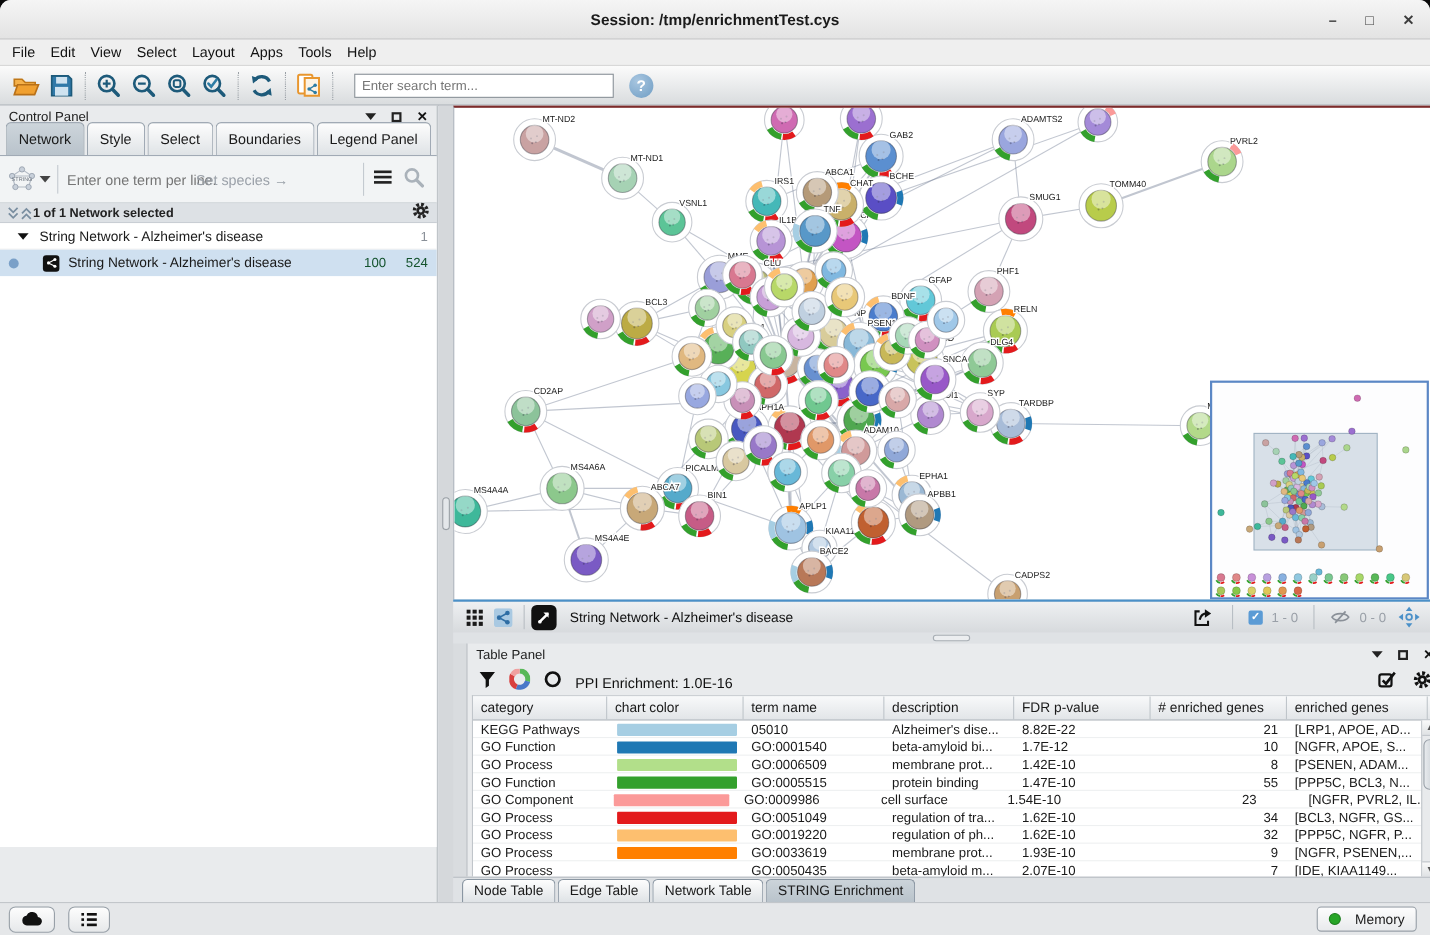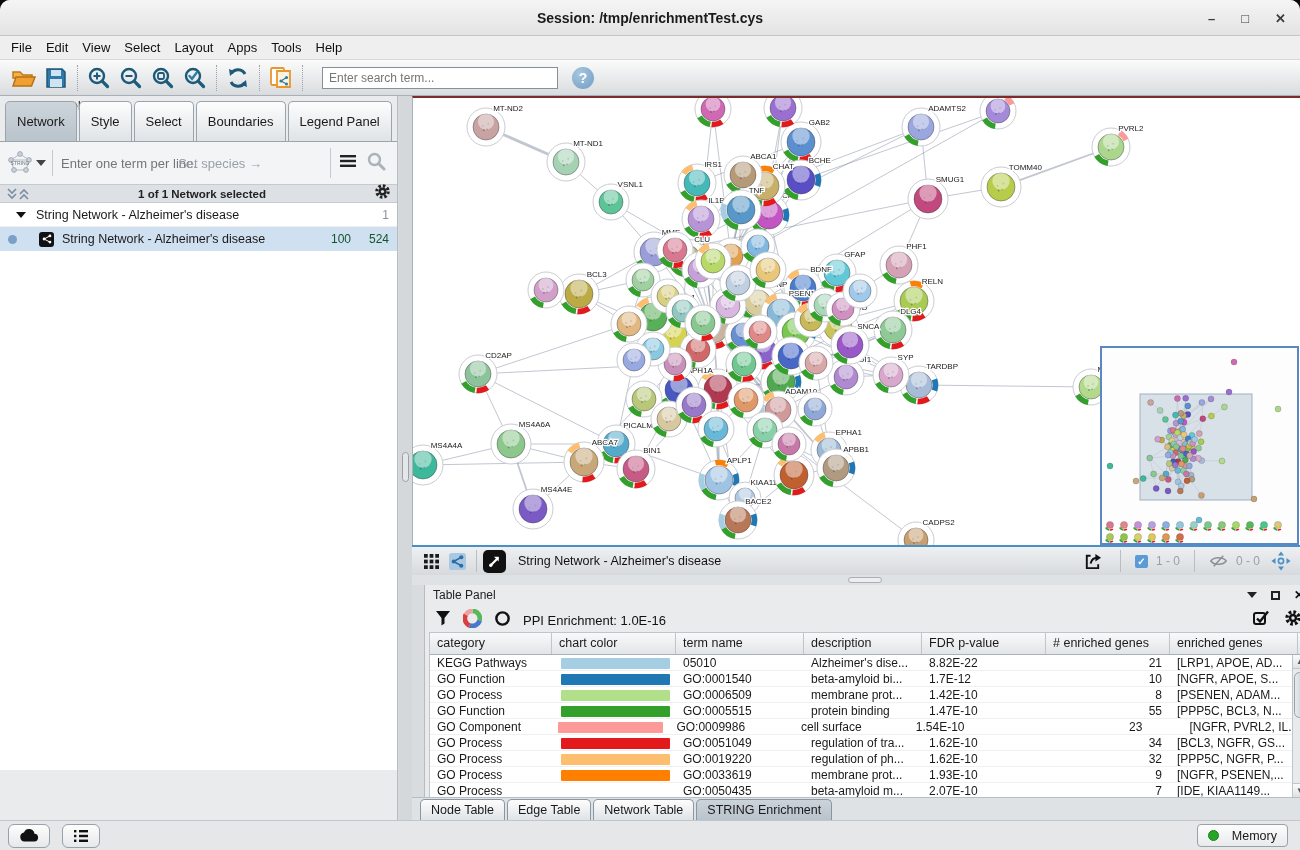--- a/index.html
+++ b/index.html
@@ -37,35 +37,35 @@
     border-right:1px solid #b7bcc1;}
   .panel-head{height:20px;display:flex;align-items:center;padding:0 8px;gap:20px;}
   .panel-head .ptitle{font-size:12px;color:#222;flex:1;}
   .panel-icons{display:flex;align-items:center;gap:14px;}
   .caret-down{width:0;height:0;border-left:5px solid transparent;border-right:5px solid transparent;
     border-top:6px solid #222;}
   .float-box{width:9px;height:9px;border:2px solid #222;}
   .x-icon{font-size:12px;font-weight:bold;color:#111;}
   .cp-tabs{display:flex;align-items:flex-end;height:26px;padding-left:5px;gap:2px;
     border-bottom:1px solid #9aa4ae;}
-  .tab{font-size:13px;padding:12px 11px;border:1px solid #9aa4ae;border-bottom:none;
+  .tab{font-size:13px;padding:7px 11px;border:1px solid #9aa4ae;border-bottom:none;
     border-radius:5px 5px 0 0;background:linear-gradient(#fdfdfd,#dfe3e6);white-space:nowrap;}
   .tab.active{background:linear-gradient(#cdd5db,#b9c3cb);}
   .string-row{height:43px;background:#f2f4f5;border-bottom:1px solid #c4cad0;
     display:flex;align-items:center;padding:8px 6px;}
   .string-logo{display:flex;align-items:center;gap:2px;padding-right:6px;border-right:1px solid #c4cad0;}
   .string-input-wrap{position:relative;flex:1;height:100%;display:flex;align-items:center;}
   .string-input-wrap input{border:none;background:transparent;outline:none;font-size:13px;
     width:60%;padding-left:8px;font-family:"Liberation Sans",sans-serif;}
   .species-hint{position:absolute;right:64px;font-size:13px;color:#9aa0a8;}
   .string-row .vr{width:1px;height:30px;background:#c4cad0;margin:0 4px;}
   .selector-row{height:18px;background:#dde1e5;border-bottom:1px solid #c4cad0;
     display:flex;align-items:center;padding:0 6px;}
   .selector-row .chevrons{display:flex;gap:4px;align-items:center;}
-  .selector-row .sel-text{flex:1;text-align:center;font-size:11.5px;font-weight:bold;color:#222;}
+  .selector-row .sel-text{flex:1;font-size:11.5px;font-weight:bold;color:#222;}
   .cp-tree{background:#fff;height:567px;border-top:1px solid #fff;}
   .tree-row1{height:23px;display:flex;align-items:center;padding:0 8px;border-bottom:1px solid #f0f0f0;}
   .tree-row1 .tri{width:0;height:0;border-left:5px solid transparent;border-right:5px solid transparent;
     border-top:6px solid #111;margin:0 10px 0 8px;}
   .tree-row1 .lbl{flex:1;font-size:12.5px;}
   .tree-row1 .cnt{font-size:12px;color:#8a9098;}
   .tree-row2{height:24px;display:flex;align-items:center;padding:0 8px;background:#cfe0f0;}
   .blue-dot{width:9px;height:9px;border-radius:50%;background:#7aa0c8;margin-right:22px;}
   .share-badge{width:15px;height:15px;border-radius:3px;background:#111;display:flex;
     align-items:center;justify-content:center;margin-right:8px;}

